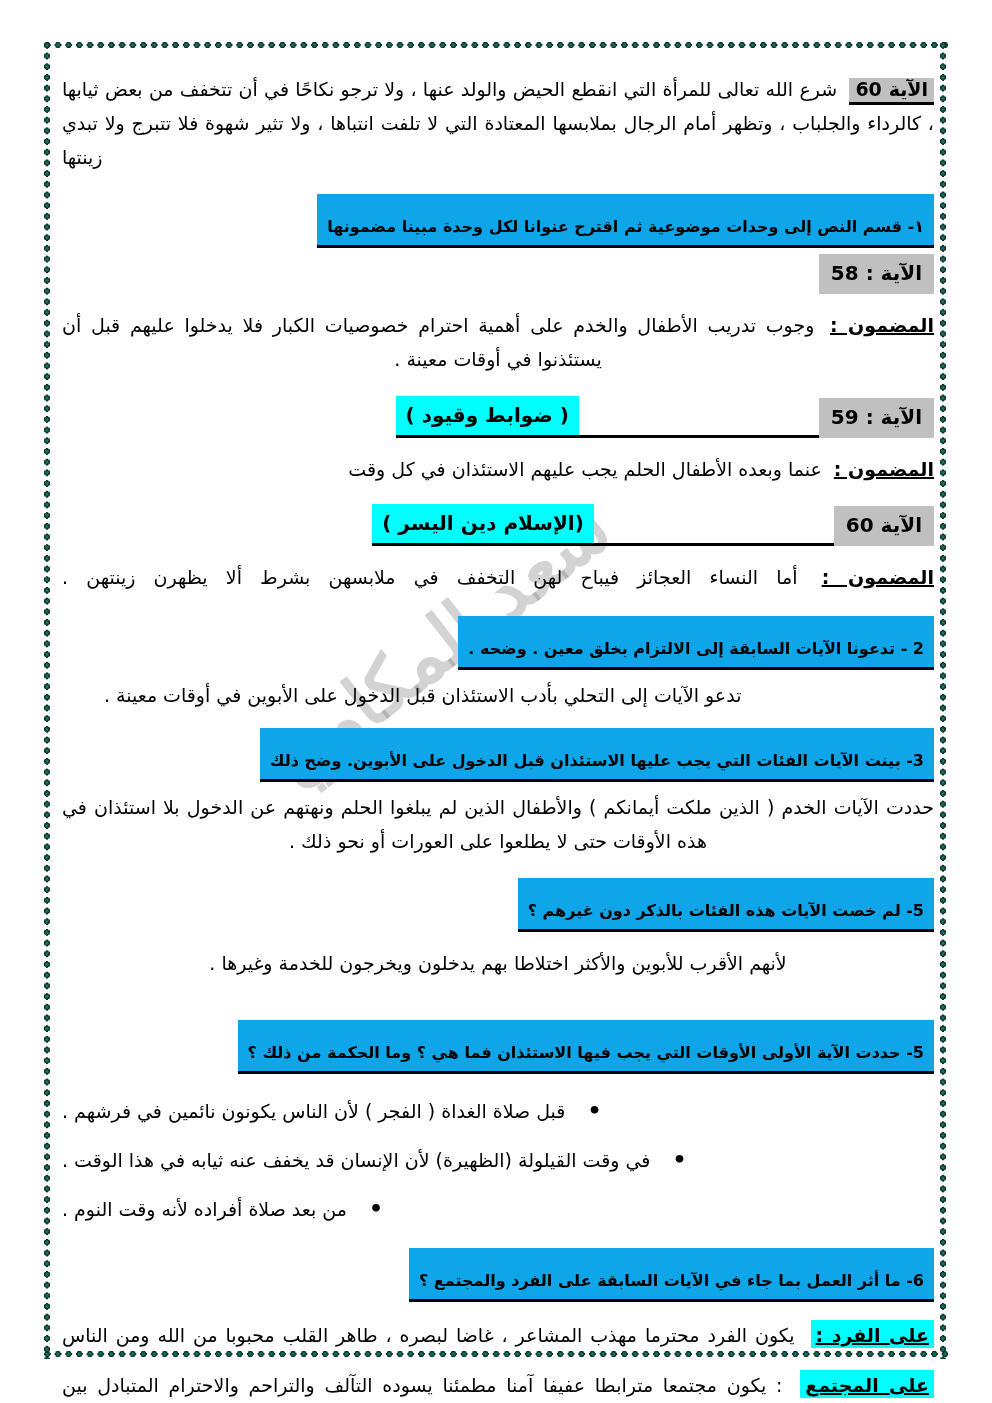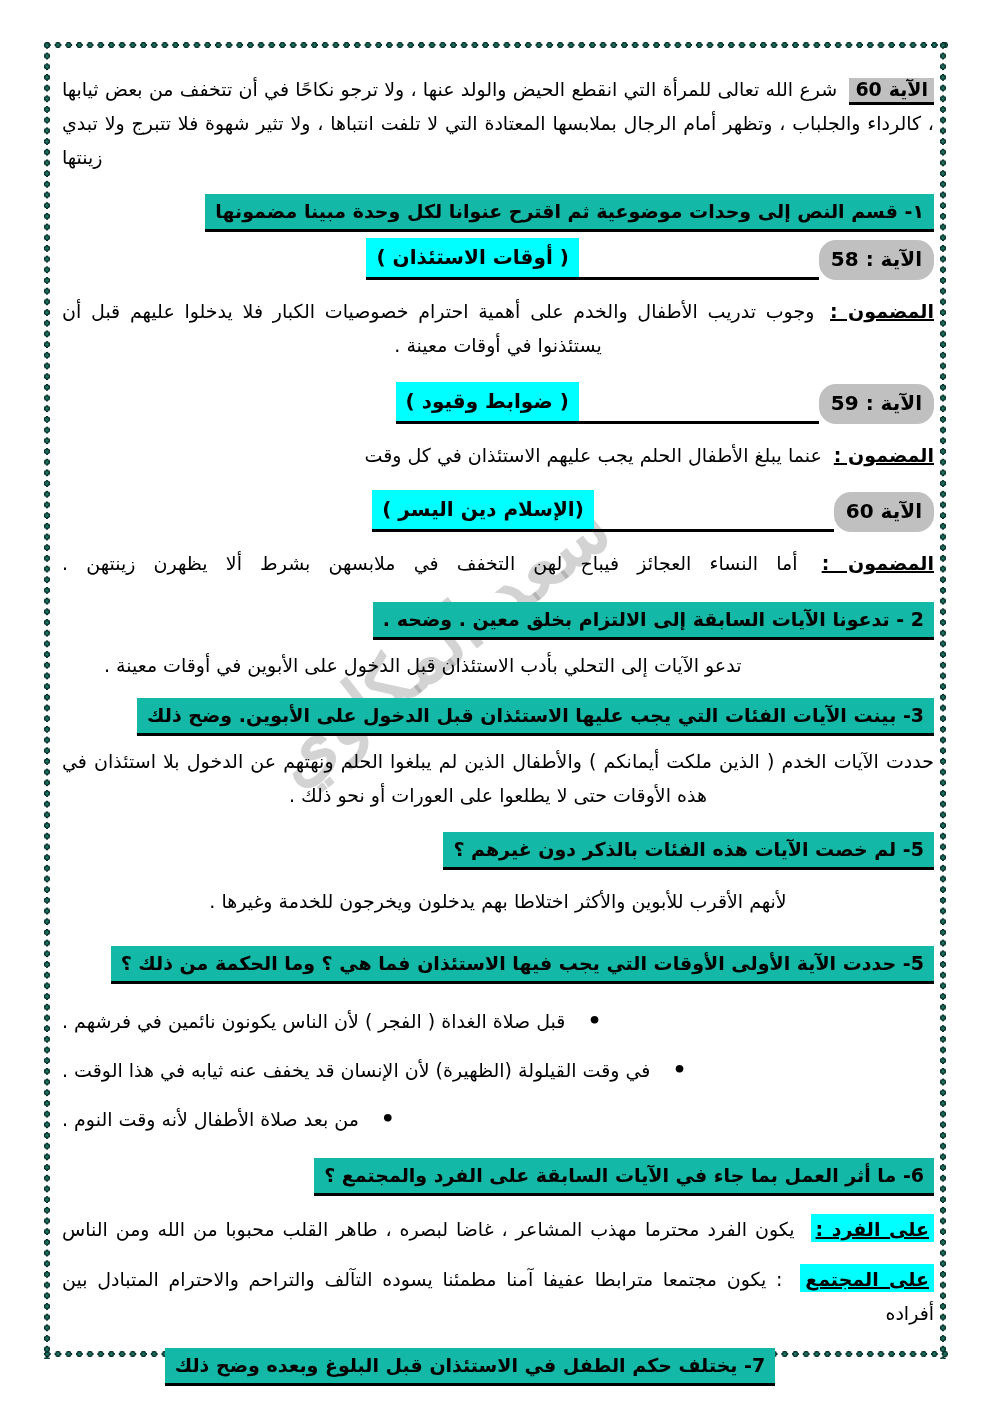--- a/index.html
+++ b/index.html
@@ -61,36 +61,36 @@
     white-space:nowrap;
   }
   .label-bold{
     font-weight:bold;text-decoration:underline;
     text-decoration-thickness:2px;
     margin-left:6px;white-space:nowrap;
   }
 
   .h-row{margin-top:16px;}
   .hl-yellow{
-    display:inline-block;background:#14b8a6;
-    font-weight:bold;font-size:19px;line-height:30px;
-    padding:2px 10px 3px 10px;
+    display:inline-block;background:#0ea5e9;
+    font-weight:bold;font-size:16px;line-height:30px;
+    padding:18px 10px 3px 10px;
     border-bottom:3px solid #000;
     white-space:nowrap;
   }
   .head-right{text-align:right;}
   .pad-r-56{padding-right:56px;text-align:center;}
 
   .ayah-row{
     display:flex;align-items:flex-end;
     margin-top:6px;
   }
   .ayah-chip{
     background:#c0c0c0;font-weight:bold;font-size:20px;
-    padding:2px 12px 4px 12px;white-space:nowrap;border-radius:17px;
+    padding:2px 12px 4px 12px;white-space:nowrap;
   }
   .ayah-mid{
     display:inline-flex;align-items:flex-end;
     border-bottom:3px solid #000;
   }
   .ayah-spacer{display:inline-block;width:240px;height:10px;}
   .ayah-title{
     background:#00ffff;font-weight:bold;font-size:20px;
     padding:2px 10px 3px 10px;white-space:nowrap;
   }
@@ -133,42 +133,38 @@
       <span class="chip-gray">الآية 60</span>
       <span>شرع الله تعالى للمرأة التي انقطع الحيض والولد عنها ، ولا ترجو نكاحًا في أن تتخفف من بعض ثيابها ، كالرداء والجلباب ، وتظهر أمام الرجال بملابسها المعتادة التي لا تلفت انتباها ، ولا تثير شهوة فلا تتبرج ولا تبدي زينتها</span>
     </p>
 
     <div class="h-row head-right" style="margin-top:20px;">
       <span class="hl-yellow">١- قسم النص إلى وحدات موضوعية ثم اقترح عنوانا لكل وحدة مبينا مضمونها</span>
     </div>
 
     <div class="ayah-row">
       <span class="ayah-chip">الآية :  58</span>
-      <span class="ayah-mid">
-        <span class="ayah-spacer"></span>
-        <span class="ayah-title">( أوقات الاستئذان )</span>
-      </span>
     </div>
 
     <p class="p-justify-center answer">
       <span class="label-bold">المضمون :</span>
       <span>وجوب تدريب الأطفال والخدم على أهمية احترام خصوصيات الكبار فلا يدخلوا عليهم قبل أن يستئذنوا في أوقات معينة .</span>
     </p>
 
     <div class="ayah-row" style="margin-top:20px;">
       <span class="ayah-chip">الآية :  59</span>
       <span class="ayah-mid">
         <span class="ayah-spacer"></span>
         <span class="ayah-title">( ضوابط وقيود )</span>
       </span>
     </div>
 
     <p class="p-right answer">
       <span class="label-bold">المضمون :</span>
-      <span>عنما  يبلغ الأطفال الحلم يجب عليهم الاستئذان في كل وقت</span>
+      <span>عنما  وبعده الأطفال الحلم يجب عليهم الاستئذان في كل وقت</span>
     </p>
 
     <div class="ayah-row" style="margin-top:18px;">
       <span class="ayah-chip">الآية 60</span>
       <span class="ayah-mid">
         <span class="ayah-spacer"></span>
         <span class="ayah-title">(الإسلام دين اليسر )</span>
       </span>
     </div>
 
@@ -185,28 +181,28 @@
     <div class="h-row head-right">
       <span class="hl-yellow">3- بينت الآيات الفئات التي يجب عليها الاستئذان قبل الدخول  على الأبوين. وضح ذلك</span>
     </div>
     <p class="p-justify-center answer-tight">حددت الآيات  الخدم ( الذين ملكت أيمانكم ) والأطفال الذين لم يبلغوا الحلم ونهتهم عن الدخول بلا استئذان في هذه الأوقات حتى لا يطلعوا على العورات أو نحو ذلك .</p>
 
     <div class="h-row head-right" style="margin-top:20px;">
       <span class="hl-yellow">5-   لم خصت الآيات هذه الفئات بالذكر دون غيرهم ؟</span>
     </div>
     <p class="p-center answer">لأنهم الأقرب للأبوين والأكثر اختلاطا بهم يدخلون ويخرجون للخدمة وغيرها .</p>
 
-    <div class="h-row head-right" style="margin-top:28px;text-decoration:underline;">
+    <div class="h-row head-right" style="margin-top:40px;text-decoration:underline;">
       <span class="hl-yellow">5- حددت الآية الأولى  الأوقات التي يجب  فيها الاستئذان  فما هي ؟ وما الحكمة من ذلك ؟</span>
     </div>
 
     <ul class="bullets">
       <li>قبل صلاة الغداة ( الفجر ) لأن الناس يكونون نائمين في فرشهم .</li>
       <li>في وقت القيلولة (الظهيرة) لأن الإنسان قد يخفف عنه  ثيابه في هذا الوقت .</li>
-      <li>من بعد صلاة الأطفال لأنه وقت النوم .</li>
+      <li>من بعد صلاة أفراده لأنه وقت النوم .</li>
     </ul>
 
     <div class="h-row head-right" style="margin-top:22px;">
       <span class="hl-yellow">6- ما أثر العمل بما جاء في الآيات السابقة على الفرد والمجتمع ؟</span>
     </div>
 
     <p class="p-justify-full impact-line">
       <span class="hl-cyan">على الفرد :</span>
       <span>يكون الفرد محترما مهذب المشاعر ، غاضا لبصره ، طاهر القلب محبوبا من الله ومن الناس</span>
     </p>

